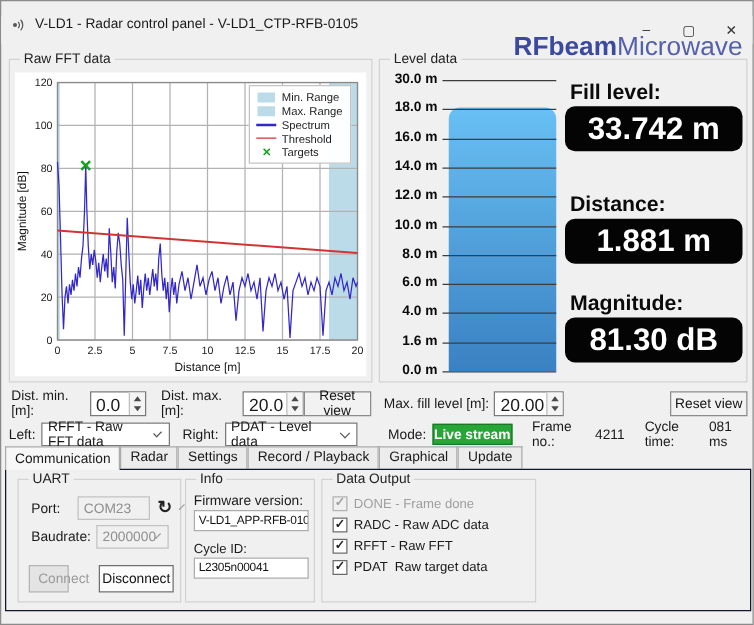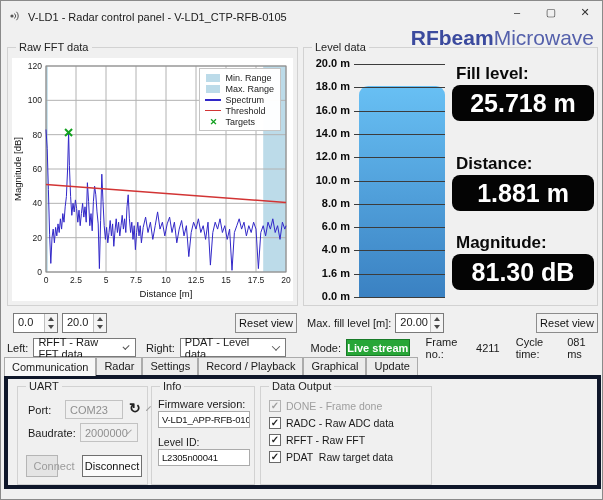--- a/index.html
+++ b/index.html
@@ -1,21 +1,21 @@
 <!DOCTYPE html>
 <html><head>
 <meta charset="utf-8">
 <style>
   * { box-sizing: border-box; margin: 0; padding: 0; }
   html,body { width:603px; height:500px; }
   body { font-family: "Liberation Sans", sans-serif; background:#f0f0f0; position:relative; overflow:hidden; }
   #window { position:absolute; inset:0; border:1px solid #8a8a8a; background:#f0f0f0; }
 
   
-  #titlebar { position:absolute; left:0; top:0; width:100%; height:22px; background:#f0f0f0; display:flex; align-items:flex-end; }
+  #titlebar { position:absolute; left:0; top:12px; width:100%; height:22px; background:#f0f0f0; display:flex; align-items:flex-start; }
   #titlebar .app-icon { margin-left:7px; width:14px; height:14px; }
   #titlebar .title { margin-left:6px; font-size:11px; color:#1a1a1a; }
   #win-btns { margin-left:auto; display:flex; height:22px; }
   .win-btn { width:34px; height:22px; display:flex; align-items:center; justify-content:center; font-size:11px; color:#333; }
 
   
   #logo { position:absolute; top:25px; right:8px; font-size:21px; letter-spacing:0px; }
   #logo .bold { font-weight:700; }
 
   
@@ -42,21 +42,21 @@
 
   .readout-label { position:absolute; left:152px; font-size:17px; font-weight:700; color:#0a0a0a; }
   .readout-box { position:absolute; left:148px; width:142px; height:36px; background:#040404; border-radius:8px; color:#ffffff; font-size:25px; font-weight:700; display:flex; align-items:center; justify-content:center; }
 
   
   .ctl-row { position:absolute; height:22px; display:flex; align-items:center; font-size:11px; color:#1a1a1a; }
   #fft-controls { left:8px; top:311px; width:288px; }
   #level-controls { left:306px; top:311px; width:291px; }
 
   .spin { display:flex; height:20px; border:1px solid #7a7a7a; background:#fff; margin-left:4px; }
-  .spin-val { padding:2px 2px 0 4px; font-size:11px; min-width:30px; }
+  .spin-val { padding:2px 2px 0 4px; font-size:14px; min-width:30px; }
   .spin-btns { width:13px; border-left:1px solid #bfbfbf; background:#f4f4f4; display:flex; flex-direction:column; align-items:center; justify-content:space-evenly; }
   .spin-btns .up { width:0; height:0; border-left:3px solid transparent; border-right:3px solid transparent; border-bottom:4px solid #4a4a4a; }
   .spin-btns .dn { width:0; height:0; border-left:3px solid transparent; border-right:3px solid transparent; border-top:4px solid #4a4a4a; }
 
   .btn { height:20px; border:1px solid #8c8c8c; background:#f2f2f2; font-size:11px; color:#111; display:flex; align-items:center; justify-content:center; font-family:"Liberation Sans",sans-serif; }
   .push-right { margin-left:auto; }
 
   
   #mode-bar { left:6px; top:337px; width:591px; height:19px; }
   .combo { display:flex; align-items:center; height:19px; border:1px solid #7a7a7a; background:#fff; font-size:11px; padding-left:4px; margin-left:5px; justify-content:space-between; }
@@ -65,21 +65,21 @@
   .combo.disabled .chev { border-color:#a0a0a0; }
   #mode-box { margin-left:5px; width:79px; height:17px; color:#fff; font-weight:700; font-size:11px; display:flex; align-items:center; justify-content:center; border:1px solid #187a28; }
   .kv-label { margin-left:16px; }
   .kv-val { margin-left:8px; }
 
   
   #tab-bar { position:absolute; left:3px; top:356px; height:19px; display:flex; }
   .tab { height:18px; padding:2px 7px 0 7px; font-size:11px; color:#1a1a1a; background:#ececec; border:1px solid #ababab; border-bottom:none; margin-right:0px; }
   .tab.active { background:#f7f7f7; height:19px; position:relative; z-index:2; padding-top:3px; }
 
-  #tab-pane { position:absolute; left:3px; top:374px; width:597px; height:114px; border:4px solid #0f172a; background:#f0f0f0; z-index:1; }
+  #tab-pane { position:absolute; left:3px; top:374px; width:597px; height:114px; border:1px solid #0f172a; background:#f0f0f0; z-index:1; }
 
   #uart-group { left:9px; top:7px; width:131px; height:99px; }
   #info-group { left:143px; top:7px; width:104px; height:99px; }
   #dataout-group { left:252px; top:7px; width:172px; height:99px; }
 
   .field-label { position:absolute; font-size:11px; color:#1a1a1a; }
   .textbox { position:absolute; height:17px; background:#fff; border:1px solid #ababab; font-size:9.5px; color:#111; padding:2px 0 0 3px; letter-spacing:-0.2px; white-space:nowrap; overflow:hidden; }
 
   .cb-row { display:flex; align-items:center; height:17px; font-size:10.5px; color:#1a1a1a; padding-left:8px; }
   .cb-box { width:12px; height:12px; border:1px solid #6a6a6a; background:#fff; font-size:10px; font-weight:700; line-height:10px; text-align:center; color:#222; margin-right:5px; flex:none; }
@@ -190,21 +190,21 @@
           </div>
         </div>
     </div>
   </div>
 
   <div id="level-group" class="groupbox">
     <span class="grouplabel">Level data</span>
     <div id="gauge">
         <div id="level-bar" style="top: 37.9136px; height: 211.086px; background: linear-gradient(rgb(104, 192, 244), rgb(58, 129, 194));"></div>
         <div class="gtick-line" style="top: 16px;"></div>
-        <div class="gtick-label" style="top: 9px;">20.0 m</div>
+        <div class="gtick-label" style="top: 9px;">30.0 m</div>
         <div class="gtick-line" style="top: 39.3px;"></div>
         <div class="gtick-label" style="top: 32.3px;">18.0 m</div>
         <div class="gtick-line" style="top: 62.6px;"></div>
         <div class="gtick-label" style="top: 55.6px;">16.0 m</div>
         <div class="gtick-line" style="top: 85.9px;"></div>
         <div class="gtick-label" style="top: 78.9px;">14.0 m</div>
         <div class="gtick-line" style="top: 109.2px;"></div>
         <div class="gtick-label" style="top: 102.2px;">12.0 m</div>
         <div class="gtick-line" style="top: 132.5px;"></div>
         <div class="gtick-label" style="top: 125.5px;">10.0 m</div>
@@ -214,37 +214,39 @@
         <div class="gtick-label" style="top: 172.1px;">6.0 m</div>
         <div class="gtick-line" style="top: 202.4px;"></div>
         <div class="gtick-label" style="top: 195.4px;">4.0 m</div>
         <div class="gtick-line" style="top: 225.7px;"></div>
         <div class="gtick-label" style="top: 218.7px;">1.6 m</div>
         <div class="gtick-line" style="top: 249px;"></div>
         <div class="gtick-label" style="top: 242px;">0.0 m</div>
       </div>
 
     <div class="readout-label" style="top:16px;">Fill level:</div>
-    <div class="readout-box" style="top:37px;">25.718 m</div>
+    <div class="readout-box" style="top:37px;">33.742 m</div>
 
     <div class="readout-label" style="top:106px;">Distance:</div>
     <div class="readout-box" style="top:127px;">1.881 m</div>
 
     <div class="readout-label" style="top:185px;">Magnitude:</div>
     <div class="readout-box" style="top:206px;">81.30 dB</div>
   </div>
 
   <div id="fft-controls" class="ctl-row">
+    <span>Dist. min. [m]:</span>
     <div class="spin">
       <span class="spin-val">0.0</span>
       <span class="spin-btns">
           <i class="up"></i>
           <i class="dn"></i>
         </span>
     </div>
+    <span style="margin-left:12px;">Dist. max. [m]:</span>
     <div class="spin">
       <span class="spin-val">20.0</span>
       <span class="spin-btns">
           <i class="up"></i>
           <i class="dn"></i>
         </span>
     </div>
     <button class="btn push-right" style="width:62px;">Reset view</button>
   </div>
 
@@ -304,21 +306,21 @@
           <span class="chev"></span>
       </div>
       <button class="btn" style="position:absolute;left:8px;top:68px;width:32px;height:22px;background:#e4e4e4;border-color:#b5b5b5;color:#9b9b9b;padding-left:24px;">Connect</button>
       <button class="btn" style="position:absolute;left:64px;top:68px;width:60px;height:22px;background:#fbfbfb;border-color:#6f6f6f;">Disconnect</button>
     </div>
 
     <div id="info-group" class="groupbox">
       <span class="grouplabel">Info</span>
       <span class="field-label" style="left:6px;top:11px;font-size:11px;">Firmware version:</span>
       <div class="textbox" style="left:6px;top:24px;width:92px;">V-LD1_APP-RFB-0105</div>
-      <span class="field-label" style="left:6px;top:49px;font-size:10.5px;">Level ID:</span>
+      <span class="field-label" style="left:6px;top:49px;font-size:10.5px;">Cycle ID:</span>
       <div class="textbox" style="left:6px;top:62px;width:92px;">L2305n00041</div>
     </div>
 
     <div id="dataout-group" class="groupbox">
       <span class="grouplabel">Data Output</span>
       <div style="position:absolute;left:0;top:10px;width:100%;">
           <div class="cb-row disabled">
             <span class="cb-box">✓</span>
             <span>DONE - Frame done</span>
           </div>

